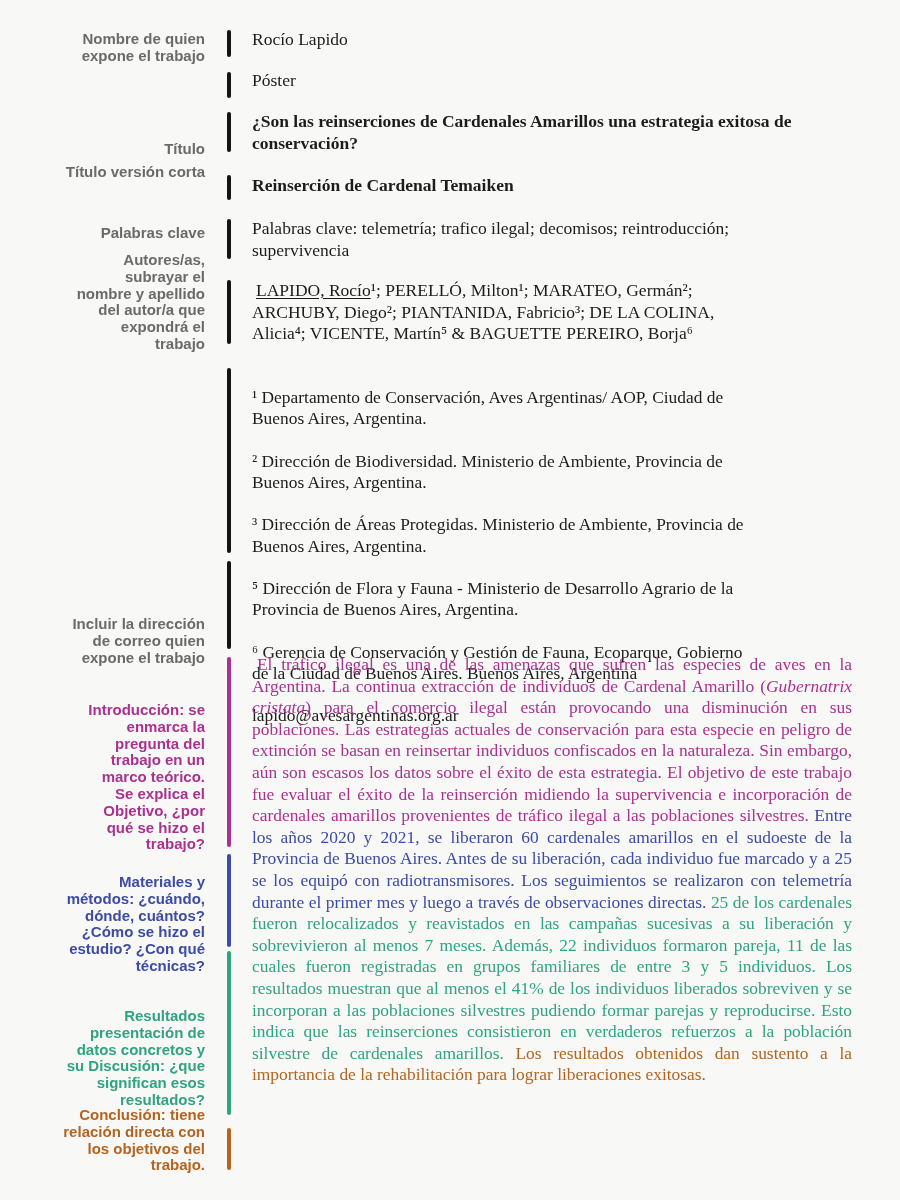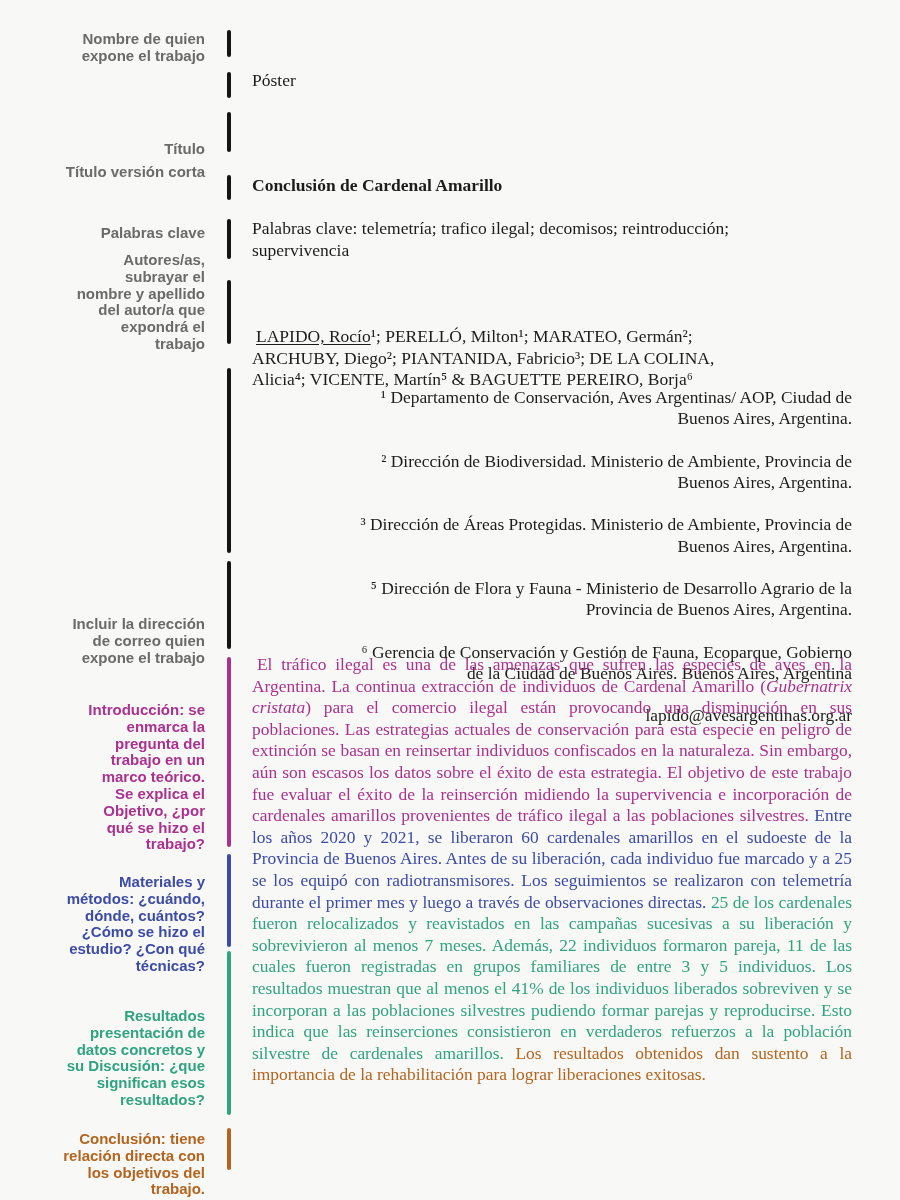--- a/index.html
+++ b/index.html
@@ -17,46 +17,46 @@
     text-align:right;
     font-family:"Liberation Sans","DejaVu Sans",sans-serif;
     font-weight:700;
     font-size:15px;line-height:16.8px;
     color:var(--label-gray,#6a6a6a);
     white-space:pre-line;
   }
   .lbl-intro{color:var(--intro,#ab3190);}
   .lbl-methods{color:var(--methods,#3c4ba6);}
   .lbl-results{color:var(--results,#30a381);}
-  .lbl-conclusion{color:var(--conclusion,#b4641f);margin-top:24px;}
+  .lbl-conclusion{color:var(--conclusion,#b4641f);}
   
   .bar{
     position:absolute;left:227px;width:3.5px;
     background:var(--bar-black,#141414);
     border-radius:2px;
   }
   .bar-intro{background:var(--intro,#ab3190);}
   .bar-methods{background:var(--methods,#3c4ba6);}
   .bar-results{background:var(--results,#30a381);}
   .bar-conclusion{background:var(--conclusion,#b4641f);}
   
   .val{
     position:absolute;left:252px;width:600px;
     font-size:17.5px;line-height:21.5px;
     white-space:pre-line;
   }
   .bold{font-weight:700;}
-  .affil{font-size:17.4px;line-height:21.2px;white-space:pre-line;text-align:right;}
+  .affil{font-size:17.4px;line-height:21.2px;white-space:pre-line;}
   .email-line{font-size:17.4px;line-height:21.2px;}
   .abstract{
     font-size:17.4px;line-height:21.6px;
     text-align:justify;text-indent:5px;
     white-space:normal;margin:0;
   }
-  .authors-block{text-indent:4px;margin-top:46px;}
+  .authors-block{text-indent:4px;}
   .u{text-decoration:underline;text-underline-offset:2px;}
   .italic{font-style:italic;}
   .t-intro{color:var(--intro,#ab3190);}
   .t-methods{color:var(--methods,#3c4ba6);}
   .t-results{color:var(--results,#30a381);}
   .t-conclusion{color:var(--conclusion,#b4641f);}
 </style>
 </head>
 <body>
 
@@ -108,22 +108,25 @@
   <div class="bar" style="top:175px;height:25px"></div>
   <div class="bar" style="top:219px;height:40px"></div>
   <div class="bar" style="top:280px;height:64px"></div>
   <div class="bar" style="top:368px;height:185px"></div>
   <div class="bar" style="top:561px;height:88px"></div>
   <div class="bar bar-intro" style="top:657px;height:190px"></div>
   <div class="bar bar-methods" style="top:854px;height:93px"></div>
   <div class="bar bar-results" style="top:951px;height:164px"></div>
   <div class="bar bar-conclusion" style="top:1128px;height:42px"></div>
 
+  <div class="val" style="top:29px">Rocío Lapido</div>
   <div class="val" style="top:70px">Póster</div>
-  <div class="val bold" style="top:175px">Conclusión de Cardenal Amarillo</div>
+  <div class="val bold" style="top:111px">¿Son las reinserciones de Cardenales Amarillos una estrategia exitosa de
+conservación?</div>
+  <div class="val bold" style="top:175px">Reinserción de Cardenal Temaiken</div>
   <div class="val" style="top:218px">Palabras clave: telemetría; trafico ilegal; decomisos; reintroducción;
 supervivencia</div>
 
   <div class="val authors-block" style="top:280px"><span class="u">LAPIDO, Rocío</span><span>¹; PERELLÓ, Milton¹; MARATEO, Germán²;
 ARCHUBY, Diego²; PIANTANIDA, Fabricio³; DE LA COLINA,
 Alicia⁴; VICENTE, Martín⁵ &amp; BAGUETTE PEREIRO, Borja⁶</span></div>
 
   <div class="val affil" style="top:366px">
     <div>¹ Departamento de Conservación, Aves Argentinas/ AOP, Ciudad de
 Buenos Aires, Argentina.</div>

